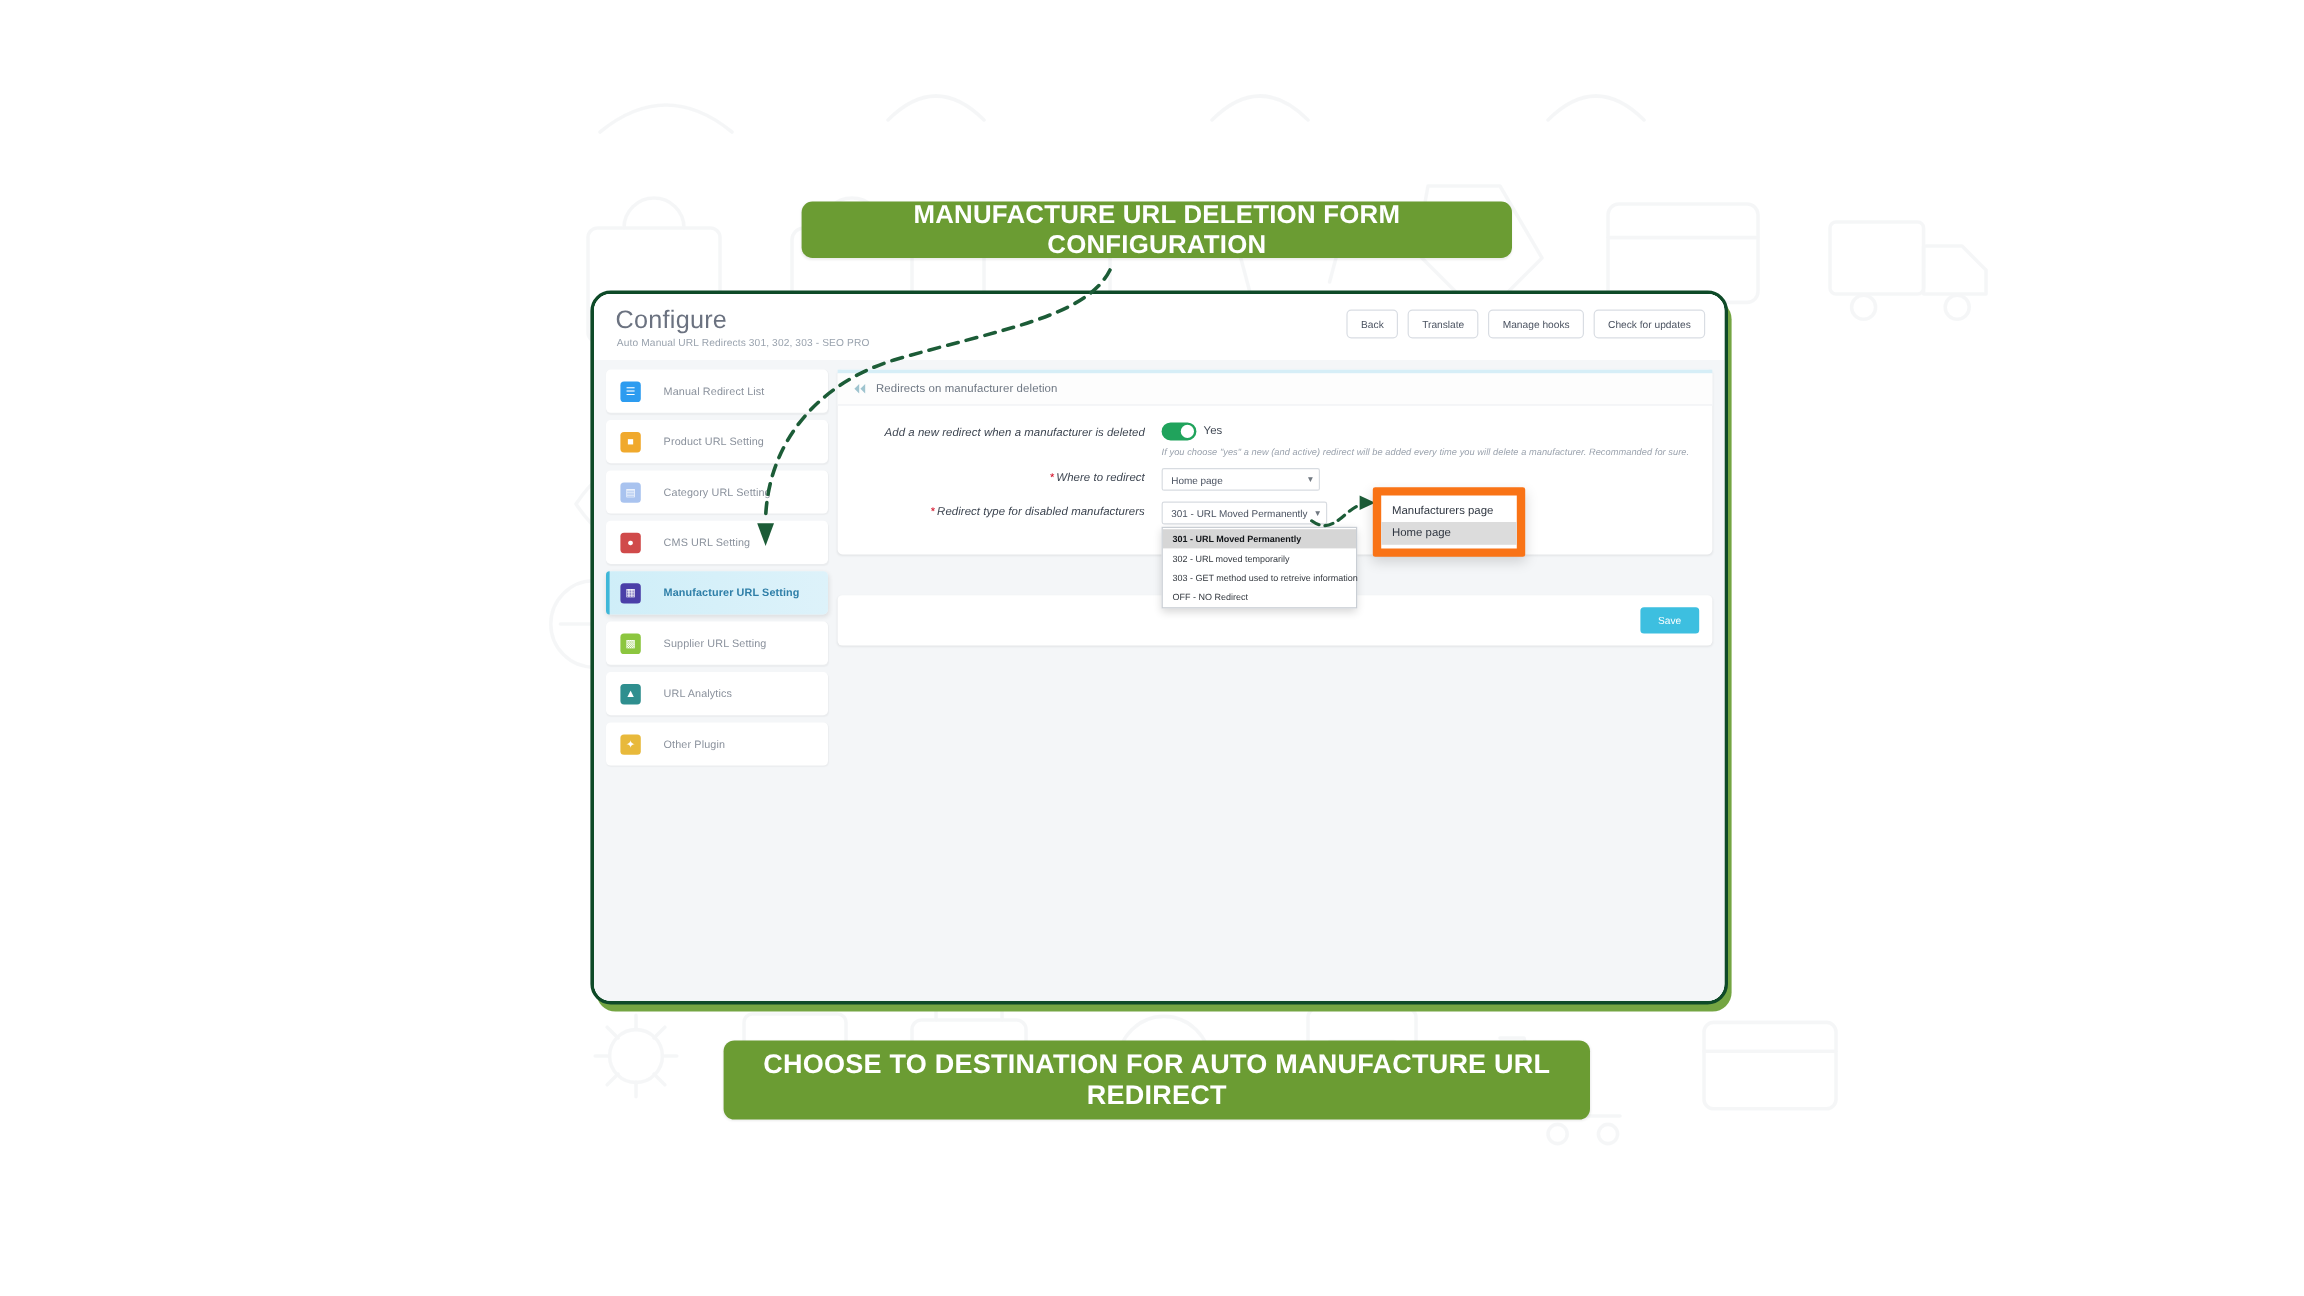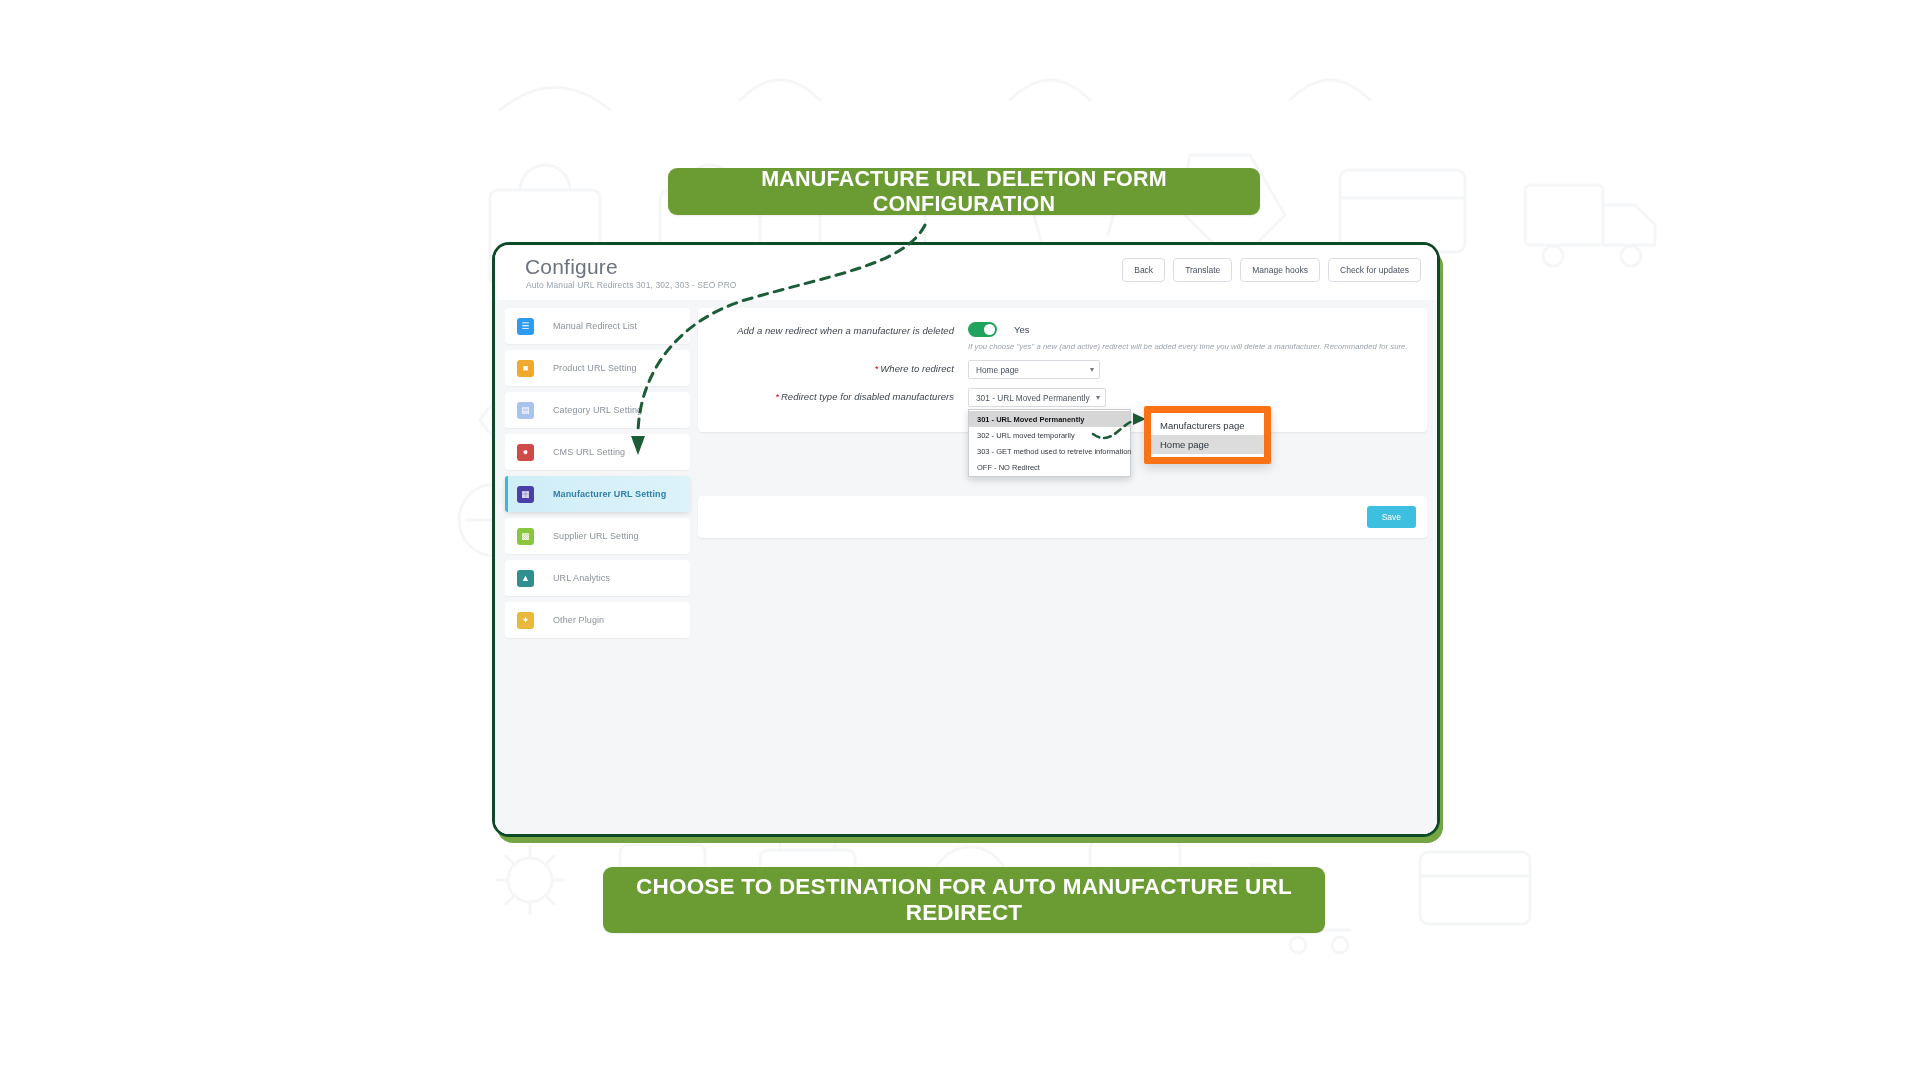--- a/index.html
+++ b/index.html
@@ -50,21 +50,21 @@
   }
   #app-inner {
     position: absolute; inset: 0;
     border-radius: 14px;
     overflow: hidden;
     background: #ffffff;
   }
 
   
   #page-header {
-    position: absolute; left: 12px; top: 0; right: 0; height: 55px;
+    position: absolute; left: 0; top: 0; right: 0; height: 55px;
     background: #ffffff;
   }
   #page-title {
     position: absolute; left: 18px; top: 10px;
     font-size: 21px; color: #6b7280; font-weight: 400;
     letter-spacing: .2px;
   }
   #page-subtitle {
     position: absolute; left: 19px; top: 35px;
     font-size: 8.5px; color: #9aa3ae; letter-spacing: .1px;
@@ -166,21 +166,21 @@
     text-align: right;
     padding-right: 14px; padding-top: 3px;
     font-size: 9.5px; color: #3c4450;
     letter-spacing: .05px;
     font-style: italic;
   }
   .req { color: #d0021b; margin-right: 2px; }
 
   .form-ctl { flex: 1 1 auto; position: relative; }
 
-  .toggle-wrap { display: flex; align-items: center; gap: 17px; }
+  .toggle-wrap { display: flex; align-items: center; gap: 6px; }
   .toggle {
     width: 29px; height: 15px; border-radius: 9px;
     background: #20a35c; position: relative; cursor: pointer;
     flex: 0 0 auto;
   }
   .toggle .knob {
     position: absolute; right: 2px; top: 2px;
     width: 11px; height: 11px; border-radius: 50%;
     background: #ffffff;
   }
@@ -434,20 +434,27 @@
           <span class="ico" style="background:#e8b93b">✦</span>
           <span class="lbl">Other Plugin</span>
         </div>
 
       </div>
 
       <div id="content">
 
         <div id="panel-card">
 
+          <div id="panel-head">
+            <svg width="12" height="10" viewBox="0 0 12 10">
+              <path d="M5 1 L1 5 L5 9 Z" fill="#9fc4cf"></path>
+              <path d="M10 1 L6 5 L10 9 Z" fill="#9fc4cf"></path>
+            </svg>
+            <span class="ptitle">Redirects on manufacturer deletion</span>
+          </div>
 
           <div id="panel-body">
 
             <div class="form-row">
               <div class="form-label">Add a new redirect when a manufacturer is deleted</div>
               <div class="form-ctl">
                 <div class="toggle-wrap">
                   <div class="toggle">
                     <div class="knob"></div>
                   </div>

